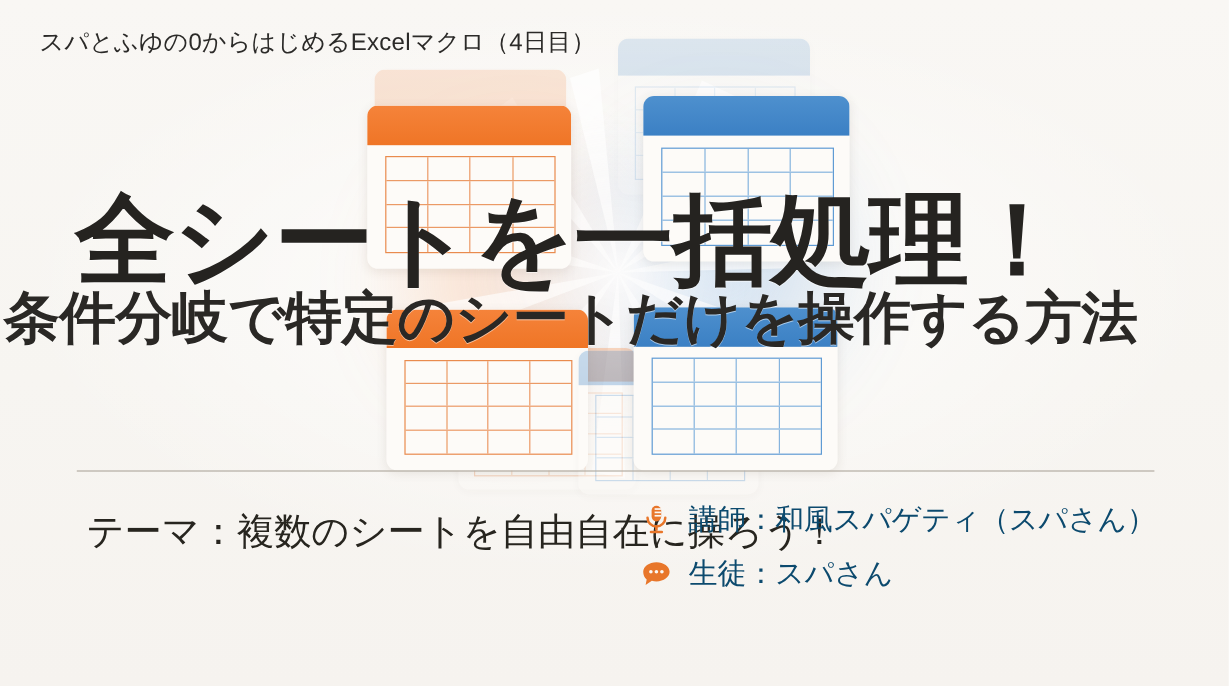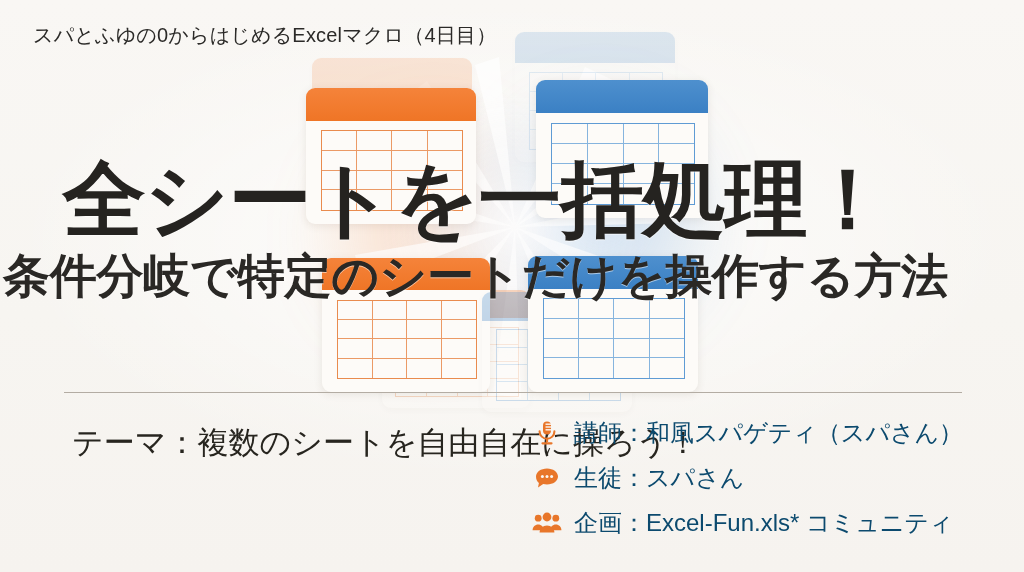--- a/index.html
+++ b/index.html
@@ -129,21 +129,20 @@
     font-family: "DejaVu Sans", "Liberation Sans", sans-serif;
     font-weight: 700;
     font-size: 83px;
     line-height: 1.0;
     color: #252320;
     letter-spacing: -0.012em;
     white-space: nowrap;
     text-shadow: 0 1px 0 rgba(255,255,255,0.55);
   }
   .subhead {
-    margin-top: 10px;
     font-family: "DejaVu Sans", "Liberation Sans", sans-serif;
     font-weight: 700;
     font-size: 47px;
     line-height: 1.05;
     color: #2a2825;
     letter-spacing: -0.005em;
     white-space: nowrap;
     text-shadow: 0 1px 0 rgba(255,255,255,0.55);
   }
 
@@ -510,30 +509,17 @@
           <svg width="26" height="24" viewBox="0 0 26 24">
             <path d="M13 2.5c6.1 0 11 3.6 11 8s-4.9 8-11 8c-1.3 0-2.6-.17-3.8-.5L4 21.5l.9-4.6C3.1 15.4 2 13.3 2 10.5c0-4.4 4.9-8 11-8z" fill="#e8762a"></path>
             <circle cx="8.4" cy="10.5" r="1.5" fill="#fbf7f2"></circle>
             <circle cx="13" cy="10.5" r="1.5" fill="#fbf7f2"></circle>
             <circle cx="17.6" cy="10.5" r="1.5" fill="#fbf7f2"></circle>
           </svg>
         </span>
         <span class="credit-text">生徒：スパさん</span>
       </div>
 
-      <div class="credit-row">
-        <span class="credit-icon">
-          <svg width="30" height="22" viewBox="0 0 30 22">
-            <circle cx="6.2" cy="6.2" r="3.4" fill="#e8762a"></circle>
-            <path d="M0.6 18.2c0-3.3 2.5-5.6 5.6-5.6s5.6 2.3 5.6 5.6z" fill="#e8762a"></path>
-            <circle cx="23.8" cy="6.2" r="3.4" fill="#e8762a"></circle>
-            <path d="M18.2 18.2c0-3.3 2.5-5.6 5.6-5.6s5.6 2.3 5.6 5.6z" fill="#e8762a"></path>
-            <circle cx="15" cy="5" r="4.4" fill="#e8762a"></circle>
-            <path d="M7.6 20.6c0-4.1 3.3-7 7.4-7s7.4 2.9 7.4 7z" fill="#e8762a"></path>
-          </svg>
-        </span>
-        <span class="credit-text">企画：Excel-Fun.xls* コミュニティ</span>
-      </div>
 
     </div>
   </div>
 
 </div>
 
 </body></html>

